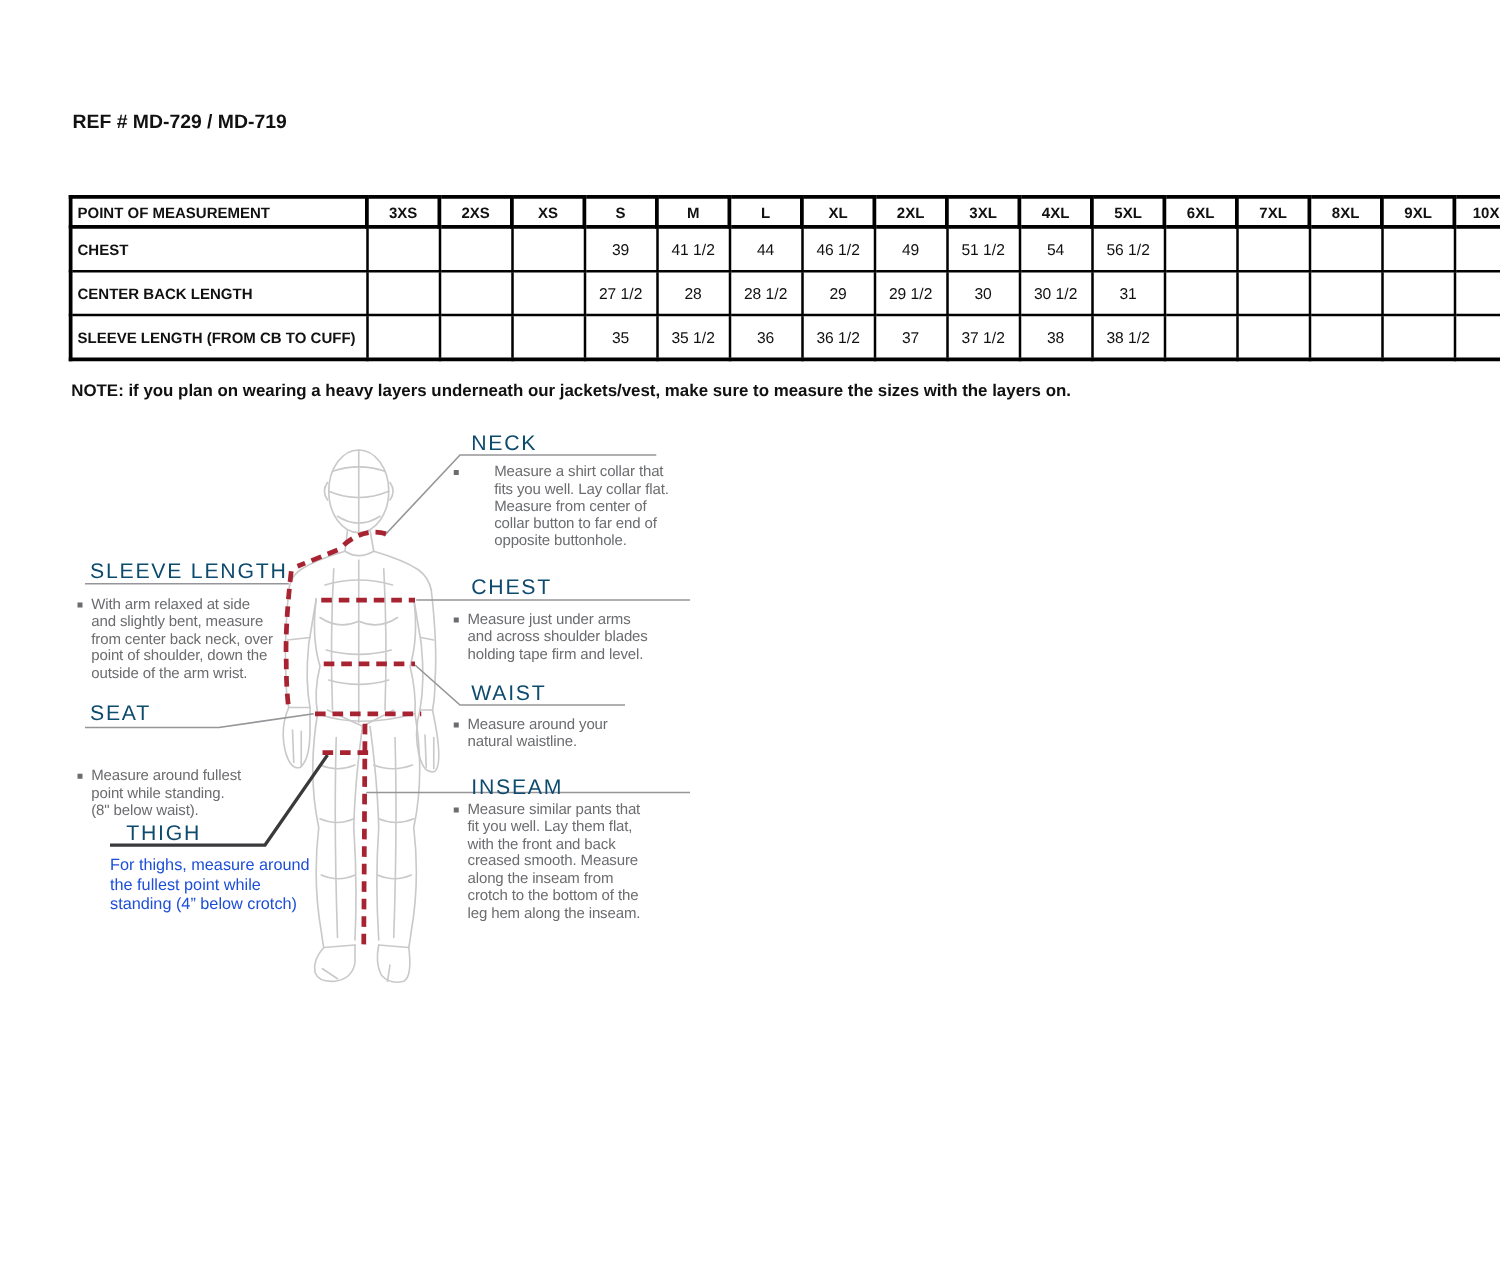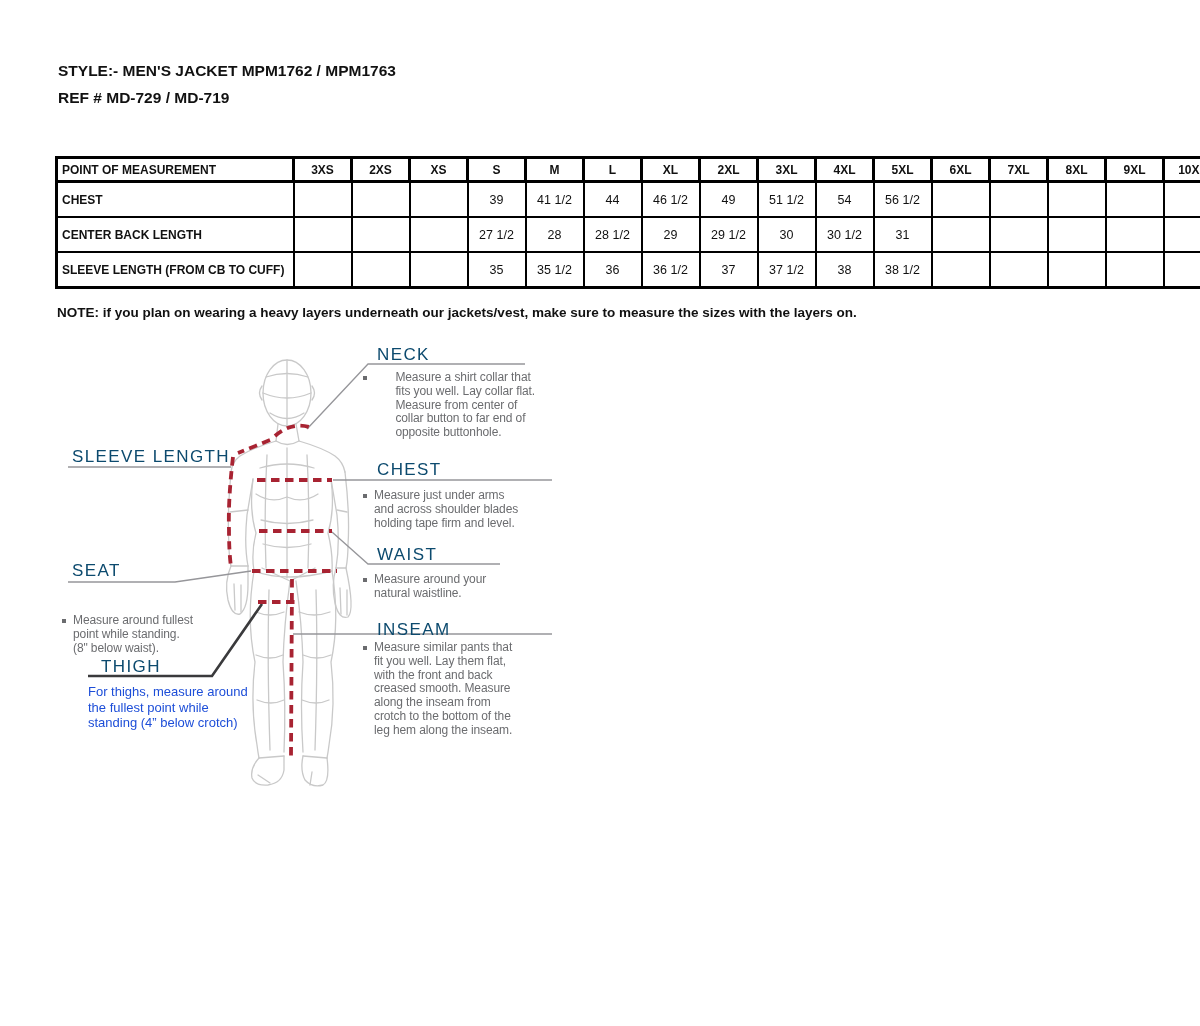--- a/index.html
+++ b/index.html
@@ -54,21 +54,20 @@
   .d-seat   { left:62px;  top:614px; width:175px; }
   .d-thigh  { left:88px;  top:684px; width:160px; }
 
   .art { position:absolute; left:0; top:0; pointer-events:none; }
 </style>
 </head>
 <body>
 
 <div class="page">
 
-  <div class="doc-title">STYLE:- MEN'S JACKET MPM1762 / MPM1763</div>
   <div class="doc-ref">REF # MD-729 / MD-719</div>
 
   <table class="size-table" id="size-table">
       <colgroup>
         <col style="width: 237px;">
         <col>
         <col>
         <col>
         <col>
         <col>
@@ -262,20 +261,28 @@
   <div class="dg-desc d-neck">
     <span class="bullet"></span>
     <span class="txt">Measure a shirt collar that
 fits you well. Lay collar flat.
 Measure from center of
 collar button to far end of
 opposite buttonhole.</span>
   </div>
 
   <div class="dg-heading h-sleeve">SLEEVE LENGTH</div>
+  <div class="dg-desc d-sleeve">
+    <span class="bullet"></span>
+    <span class="txt">With arm relaxed at side
+and slightly bent, measure
+from center back neck, over
+point of shoulder, down the
+outside of the arm wrist.</span>
+  </div>
 
   <div class="dg-heading h-chest">CHEST</div>
   <div class="dg-desc d-chest">
     <span class="bullet"></span>
     <span class="txt">Measure just under arms
 and across shoulder blades
 holding tape firm and level.</span>
   </div>
 
   <div class="dg-heading h-waist">WAIST</div>

